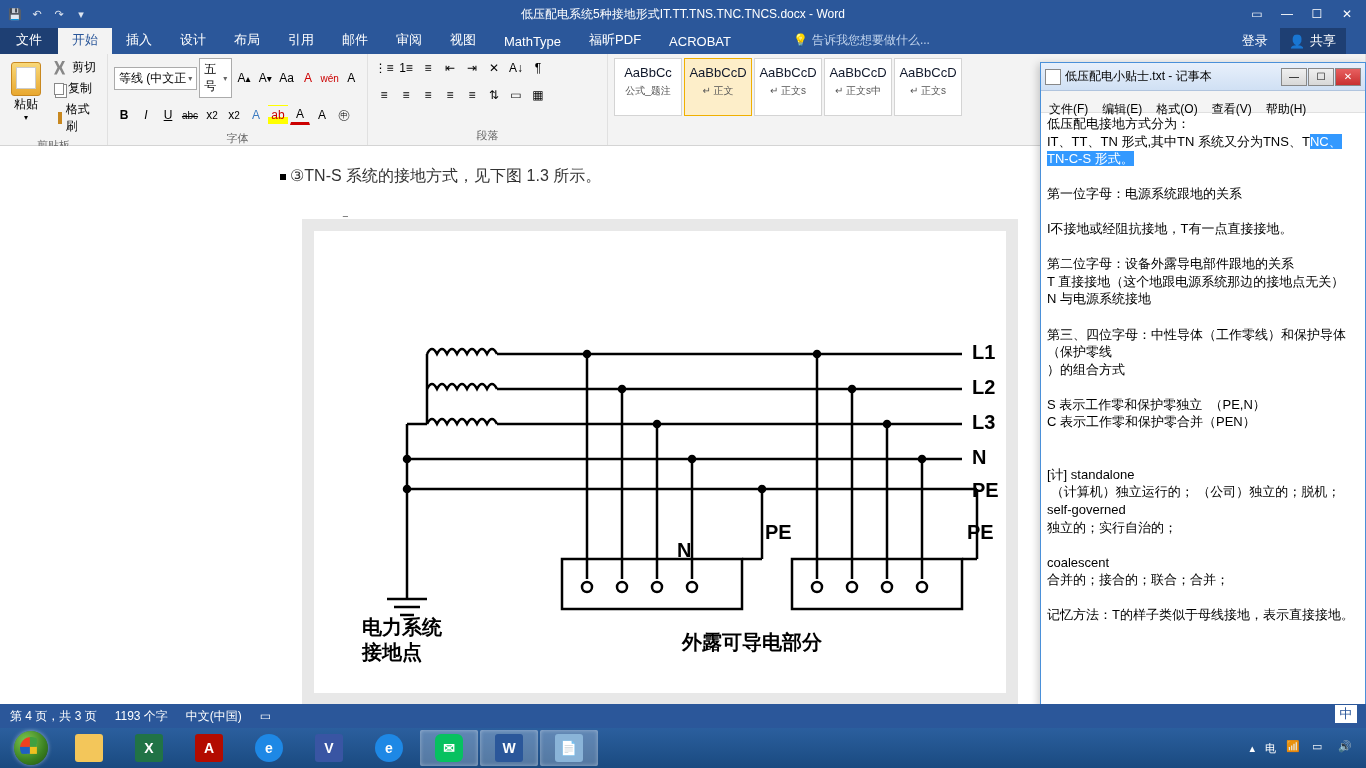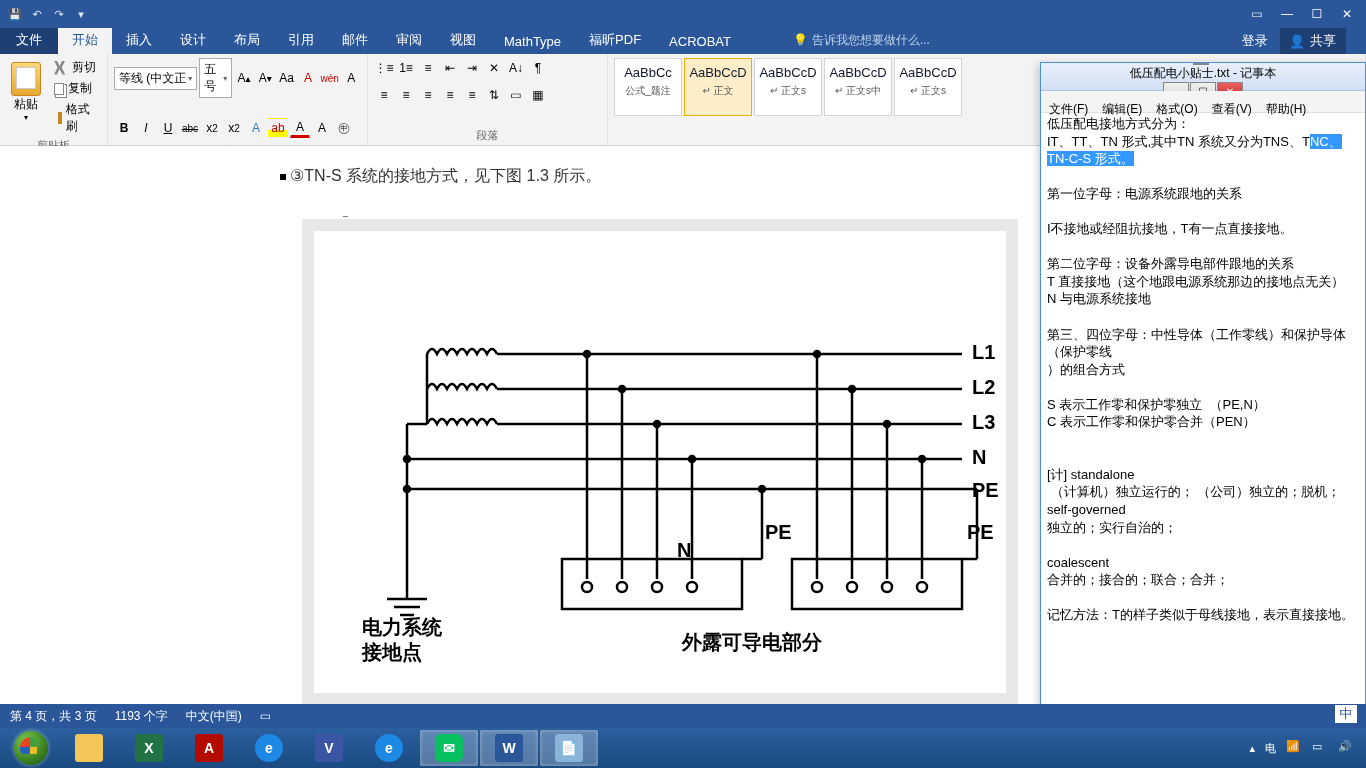--- a/index.html
+++ b/index.html
@@ -65,21 +65,21 @@
 .bullet { width: 6px; height: 6px; background: #000; }
 .cursor-arrow { position: absolute; top: 64px; left: 340px; font-size: 18px; color: #000; }
 
 
 .diagram-wrap { margin: 30px 0 0 300px; width: 720px; height: 490px; background: #fff; border: 2px dashed transparent; position: relative; }
 .diagram-wrap::after { content:''; position:absolute; inset:0; box-shadow: inset 0 0 0 12px #e8e8e8; pointer-events:none; }
 .diagram-svg { position: absolute; top: 20px; left: 20px; width: 680px; height: 450px; }
 
 
 .notepad { position: absolute; top: 62px; right: 0; width: 326px; height: 648px; background: #fff; border: 1px solid #4a90d9; box-shadow: -2px 2px 8px rgba(0,0,0,0.2); display: flex; flex-direction: column; font-size: 13px; }
-.np-title { height: 28px; background: linear-gradient(#e8f0fb,#d0e0f4); display: flex; align-items: center; padding: 0 4px; font-size: 12px; border-bottom: 1px solid #b0c4de; flex-direction: column; }
+.np-title { height: 28px; background: linear-gradient(#e8f0fb,#d0e0f4); display: flex; align-items: center; padding: 0 4px; font-size: 12px; border-bottom: 1px solid #b0c4de; }
 .np-title-icon { width: 16px; height: 16px; margin-right: 4px; background: #fff; border: 1px solid #888; }
 .np-title-text { flex: 1; }
 .np-winbtns { display: flex; gap: 1px; }
 .np-winbtn { width: 26px; height: 18px; background: linear-gradient(#f0f0f0,#d8d8d8); border: 1px solid #888; display: flex; align-items: center; justify-content: center; font-size: 10px; }
 .np-winbtn.close { background: linear-gradient(#e86060,#c83030); color: #fff; }
 .np-menu { height: 22px; background: #f4f4f4; display: flex; gap: 14px; padding: 10px 8px; font-size: 12px; border-bottom: 1px solid #e0e0e0; }
 .np-body { flex: 1; padding: 2px 6px; font-size: 13px; line-height: 1.35; color: #000; white-space: pre-wrap; font-family: SimSun, monospace; overflow: hidden; }
 .np-sel { background: #3399ff; color: #fff; }
 
 
@@ -104,20 +104,21 @@
 </head>
 <body>
 
 <div class="title-bar">
   <div class="title-left">
     <span class="title-icon">💾</span>
     <span class="title-icon">↶</span>
     <span class="title-icon">↷</span>
     <span class="title-icon">▾</span>
   </div>
+  <div class="title-center">低压配电系统5种接地形式IT.TT.TNS.TNC.TNCS.docx - Word</div>
   <div class="title-right">
     <span class="win-btn">▭</span>
     <span class="win-btn">—</span>
     <span class="win-btn">☐</span>
     <span class="win-btn">✕</span>
   </div>
 </div>
 
 <div class="ribbon-tabs">
   <div class="file-tab">文件</div>
@@ -163,21 +164,21 @@
         <div class="clip-item">
             <span class="clip-ico brush-ico"></span>
             <span>格式刷</span>
           </div>
       </div>
     </div>
     <div class="group-label">剪贴板</div>
   </div>
 
   <div class="ribbon-group font-group">
-    <div style="display:flex;flex-direction:column;gap:16px">
+    <div style="display:flex;flex-direction:column;gap:3px">
       <div class="font-row">
         <div class="font-combo font-name">
             <span>等线 (中文正</span>
             <span class="combo-arrow">▾</span>
           </div>
         <div class="font-combo font-size">
             <span>五号</span>
             <span class="combo-arrow">▾</span>
           </div>
         <div class="btn-sm">A<sup>▴</sup></div>

